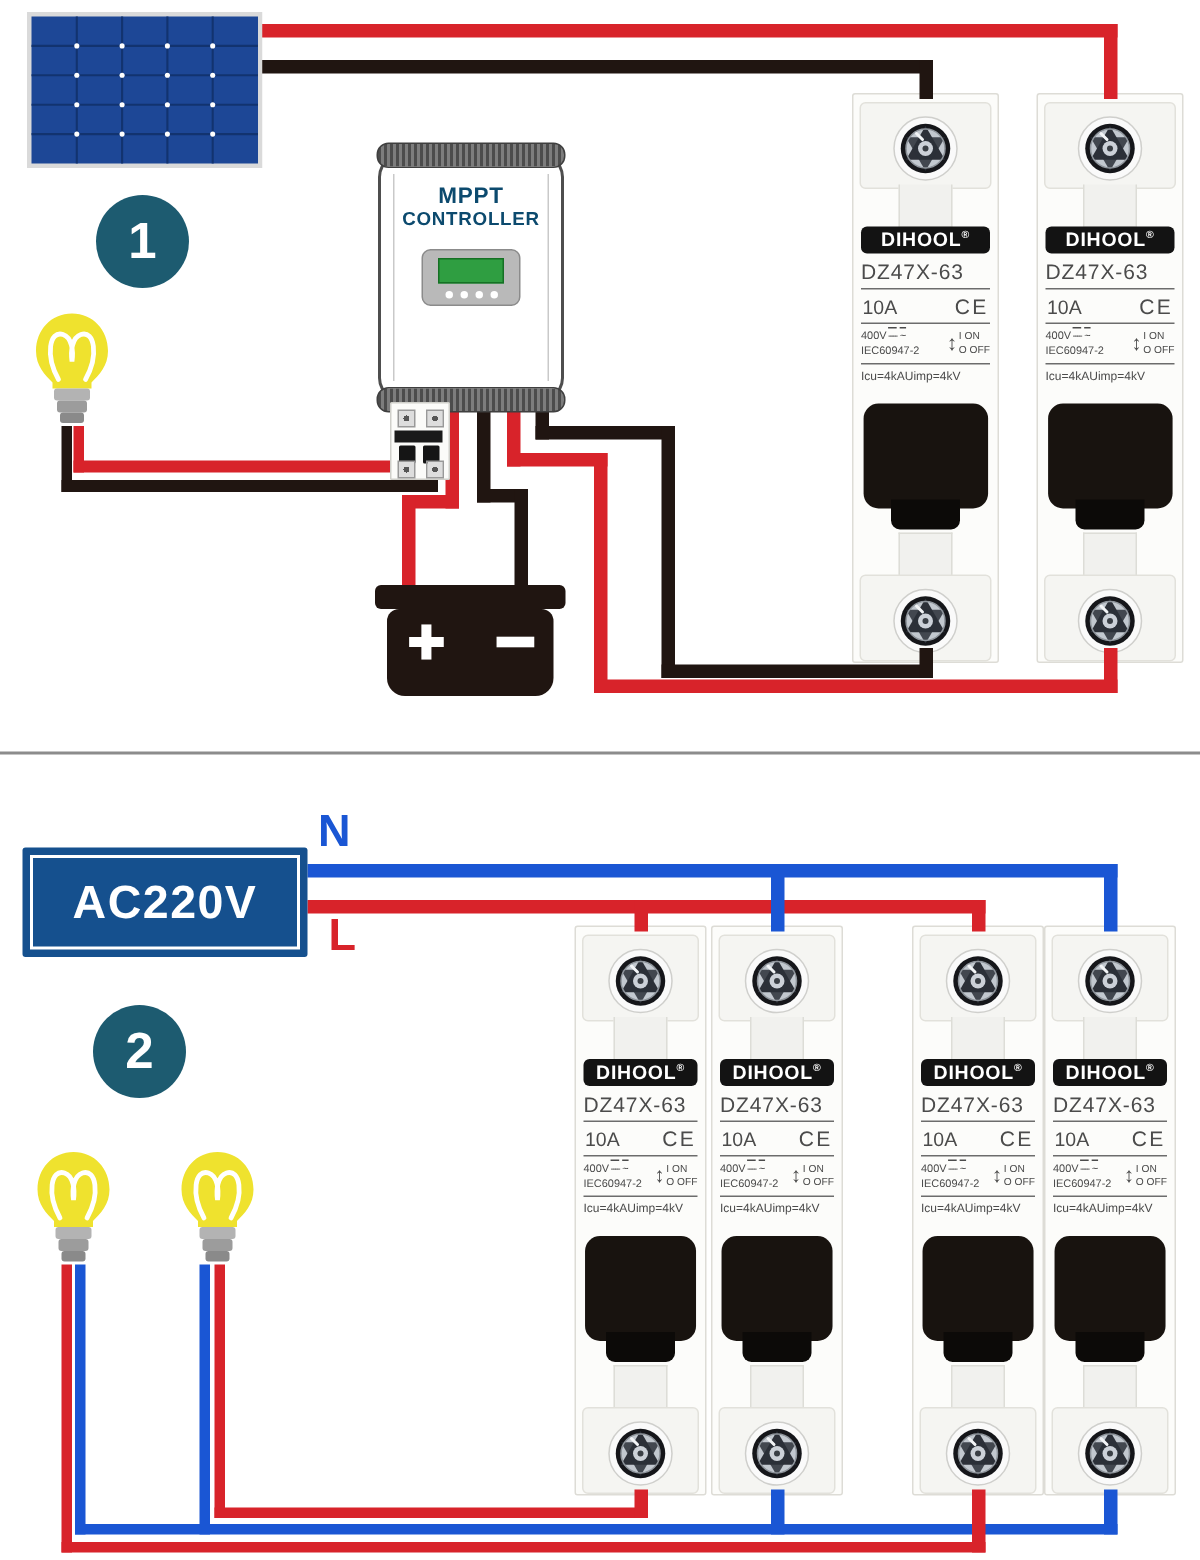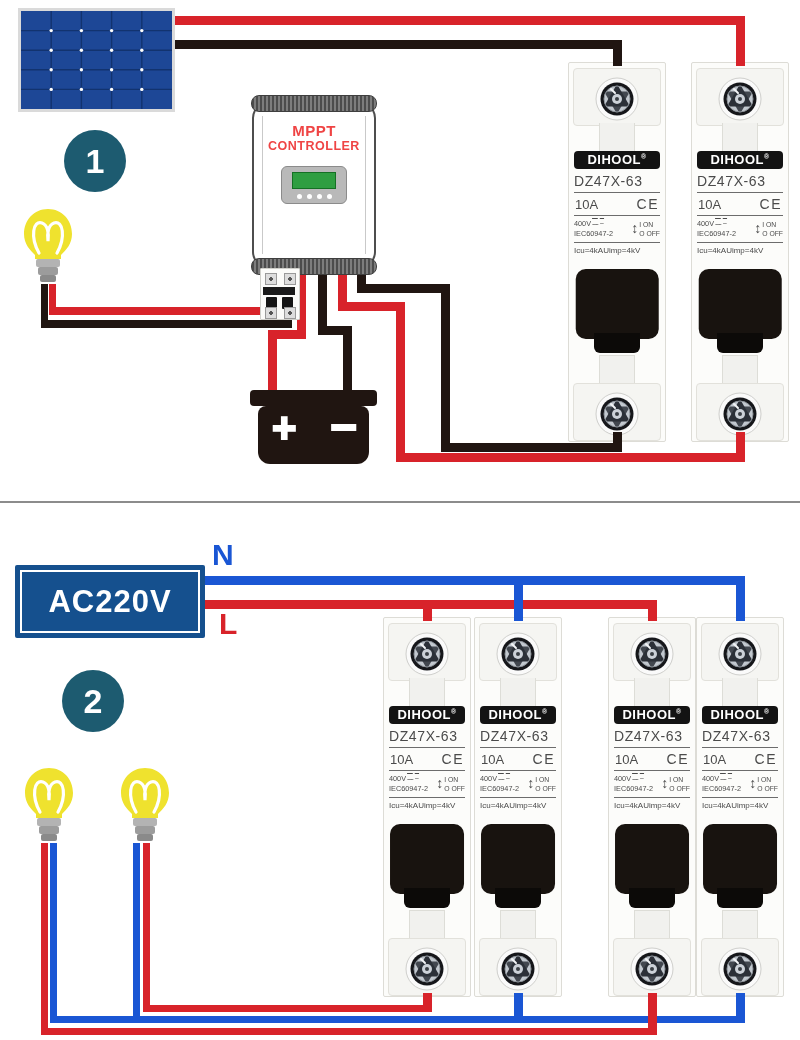--- a/index.html
+++ b/index.html
@@ -18,21 +18,21 @@
   
   .bulb{position:absolute;width:60px;height:78px;z-index:2;}
   
   .mppt{position:absolute;left:252px;top:98px;width:120px;height:170px;background:#fff;
     border:2px solid #4e4e4e;border-radius:26px/20px;z-index:2;}
   .mppt:before,.mppt:after{content:"";position:absolute;top:16px;bottom:16px;width:1px;background:#c9c9c9;}
   .mppt:before{left:8px}.mppt:after{right:8px}
   .mppt-cap{position:absolute;left:-3px;right:-3px;height:15px;border:1px solid #3f3f3f;border-radius:8px;
     background:repeating-linear-gradient(90deg,#4c4c4c 0 2px,#7d7d7d 2px 4px);}
   .mppt-cap-top{top:-5px}.mppt-cap-bot{bottom:-5px}
-  .mppt-title{margin-top:22px;text-align:center;font-weight:bold;color:#ef4444;font-size:15px;letter-spacing:.5px;}
+  .mppt-title{margin-top:22px;text-align:center;font-weight:bold;color:#0c4a6e;font-size:15px;letter-spacing:.5px;}
   .mppt-t2{font-size:12.5px;}
   .mppt-display{position:absolute;left:50%;transform:translateX(-50%);top:66px;width:64px;height:36px;
     background:#b9b9b9;border:1px solid #8b8b8b;border-radius:6px;}
   .mppt-screen{position:absolute;left:50%;transform:translateX(-50%);top:5px;width:42px;height:15px;
     background:#2f9e41;border:1px solid #157024;}
   .mppt-btns{position:absolute;bottom:4px;left:0;right:0;display:flex;justify-content:center;gap:5px;}
   .mppt-btns i{width:5px;height:5px;border-radius:50%;background:#fff;}
   
   .mini-breaker{position:absolute;left:260px;top:268px;width:38px;height:50px;background:#fbfbf9;
     border:1px solid #cfcfca;z-index:4;border-radius:1px;}

